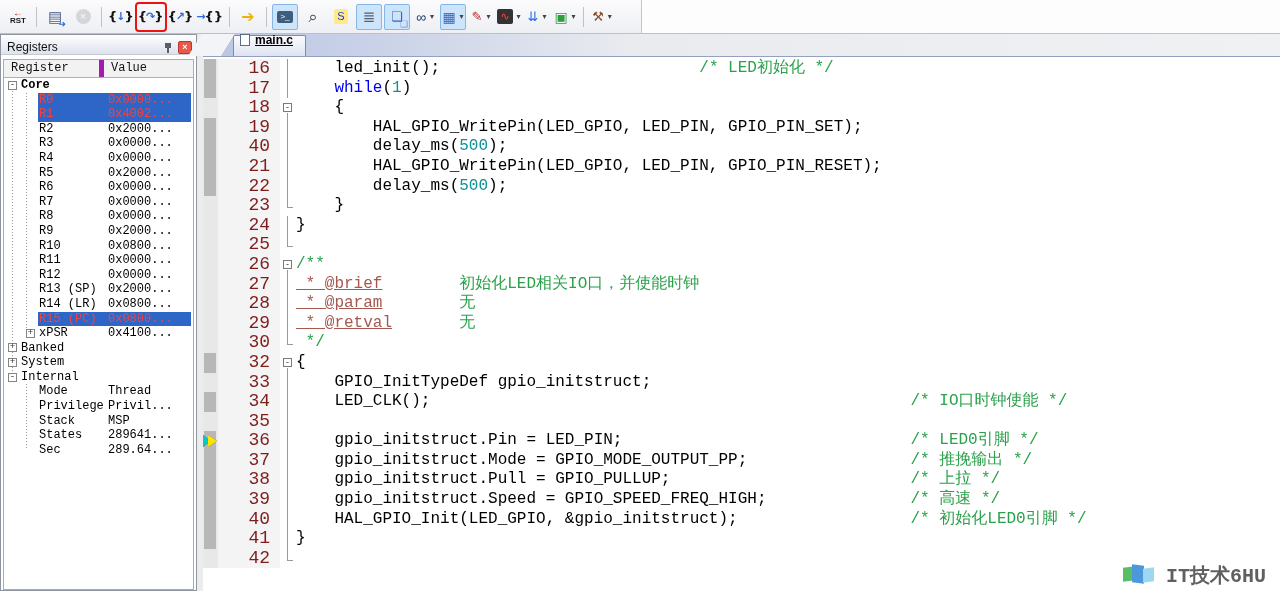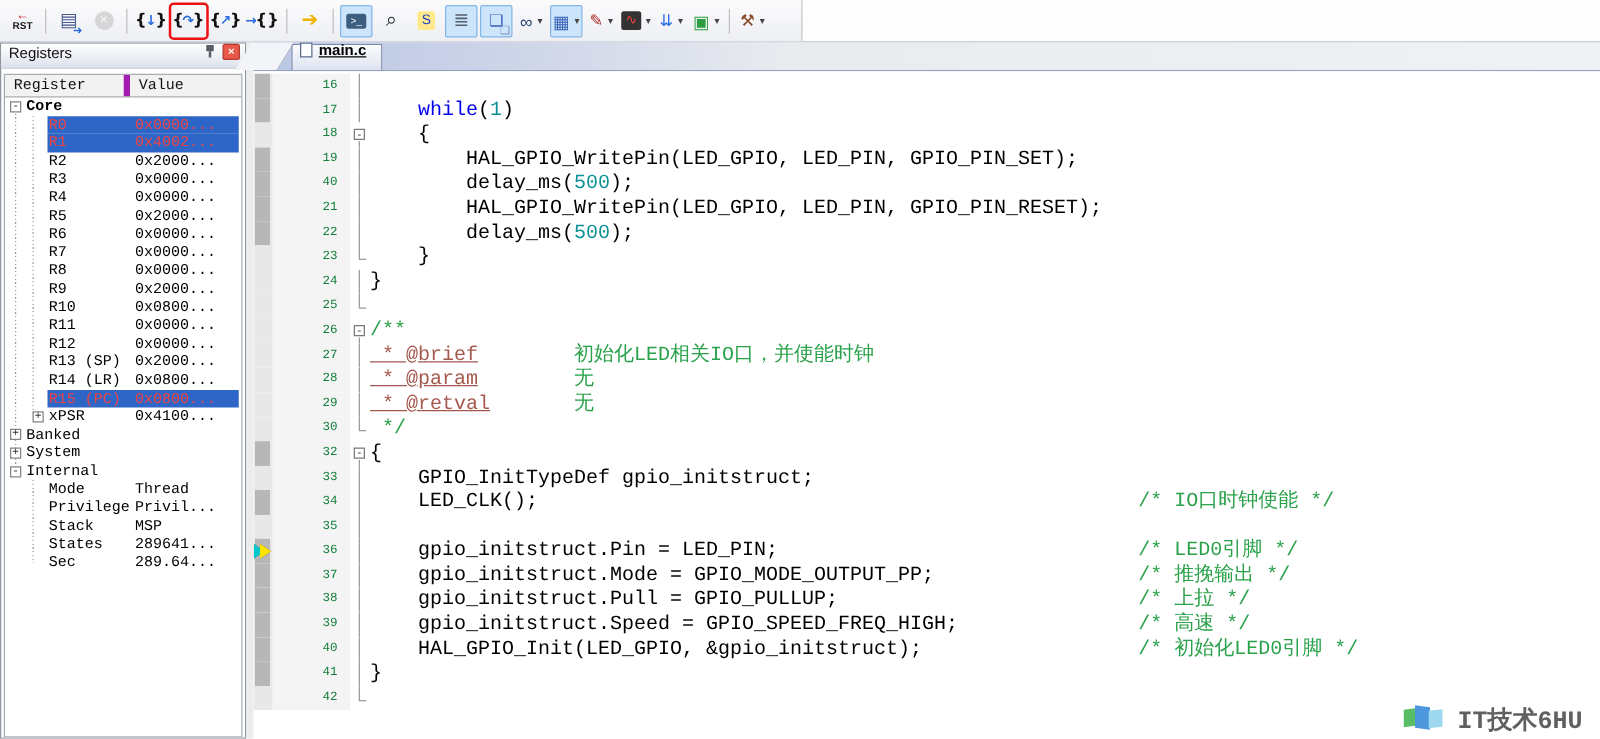--- a/index.html
+++ b/index.html
@@ -30,21 +30,21 @@
   .stepico { display:flex; align-items:center; font-family:"DejaVu Sans", sans-serif; }
   .stepico .br { font-size:13px; font-weight:bold; color:#111; line-height:1; }
   .stepico .ar { font-size:11px; font-weight:bold; color:#2b6be0; line-height:1; margin:0 -1px; }
 
   
   .workspace { display:flex; height:557px; }
 
   
   .registers-panel { width:197px; height:100%; background:#fff; border:1px solid #8f959e;
                      display:flex; flex-direction:column; }
-  .panel-title { height:20px; display:flex; align-items:flex-start; padding:0 4px 0 6px;
+  .panel-title { height:20px; display:flex; align-items:flex-end; padding:0 4px 0 6px;
                  background:linear-gradient(#ffffff,#dde2ec); border-bottom:1px solid #c5c9d4;
                  font-size:12px; color:#111; }
   .panel-title .spacer { flex:1; }
   .pin { position:relative; width:12px; height:12px; margin-right:4px; }
   .pin::before { content:""; position:absolute; left:3px; top:1px; width:6px; height:5px;
                  background:#5a5f66; }
   .pin::after  { content:""; position:absolute; left:5px; top:6px; width:2px; height:5px;
                  background:#5a5f66; }
   .closebtn { width:14px; height:13px; background:#e8594a; border:1px solid #b23a2e;
               border-radius:2px; color:#fff; font-size:9px; font-weight:bold; line-height:11px;
@@ -94,22 +94,22 @@
   .eline { display:flex; height:19.6px; }
   .mcell { position:relative; flex:none; width:15px; background:#e8e8e8; }
   .mcell.blk::before { content:""; position:absolute; left:1px; right:2px; top:0; bottom:0;
                        background:#b7b7b7; }
   .cur-arrows { position:absolute; left:0; top:4px; display:flex; z-index:2;
                 filter:drop-shadow(0.5px 0.5px 0 #555); }
   .tri { width:0; height:0; border-top:6px solid transparent; border-bottom:6px solid transparent; }
   .tri.cy { border-left:8px solid #00c8cc; }
   .tri.yl { border-left:9px solid #ffe400; margin-left:-3px; }
   .lnum { flex:none; width:62px; background:#f4f4f4; text-align:right; padding-right:10px;
-          color:#15803d; font-family:"Liberation Mono","DejaVu Sans Mono",monospace;
-          font-size:10px; line-height:19.6px; }
+          color:#7f1d1d; font-family:"Liberation Mono","DejaVu Sans Mono",monospace;
+          font-size:18px; line-height:19.6px; }
   .fcell { position:relative; flex:none; width:16px; background:#fff; }
   .fl { position:absolute; left:7px; width:1px; background:#9a9a9a; }
   .fl.full { top:0; bottom:0; }
   .fl.half { top:0; height:11px; }
   .fl.low  { top:15px; bottom:0; }
   .ftick { position:absolute; left:7px; top:11px; width:6px; height:1px; background:#9a9a9a; }
   .fbox { position:absolute; left:3px; top:5px; width:9px; height:9px; border:1px solid #7a7a7a;
           background:#fff; font-size:9px; line-height:7px; text-align:center; color:#333; }
   .ctext { white-space:pre; font-family:"Liberation Mono","DejaVu Sans Mono",monospace;
            font-size:16px; line-height:19.6px; }
@@ -420,20 +420,21 @@
           <span class="tablabel">main.c</span>
         </div>
       </div>
       <div class="code-area" id="codearea">
         <div class="eline">
             <div class="mcell blk"></div>
             <div class="lnum">16</div>
             <div class="fcell">
               <div class="fl full"></div>
             </div>
+            <div class="ctext"><span class="sg-p">    led_init();</span><span class="sg-p">                           </span><span class="sg-c">/* LED初始化 */</span></div>
           </div>
           <div class="eline">
             <div class="mcell blk"></div>
             <div class="lnum">17</div>
             <div class="fcell">
               <div class="fl full"></div>
             </div>
             <div class="ctext"><span class="sg-p">    </span><span class="sg-k">while</span><span class="sg-p">(</span><span class="sg-n">1</span><span class="sg-p">)</span></div>
           </div>
           <div class="eline">

